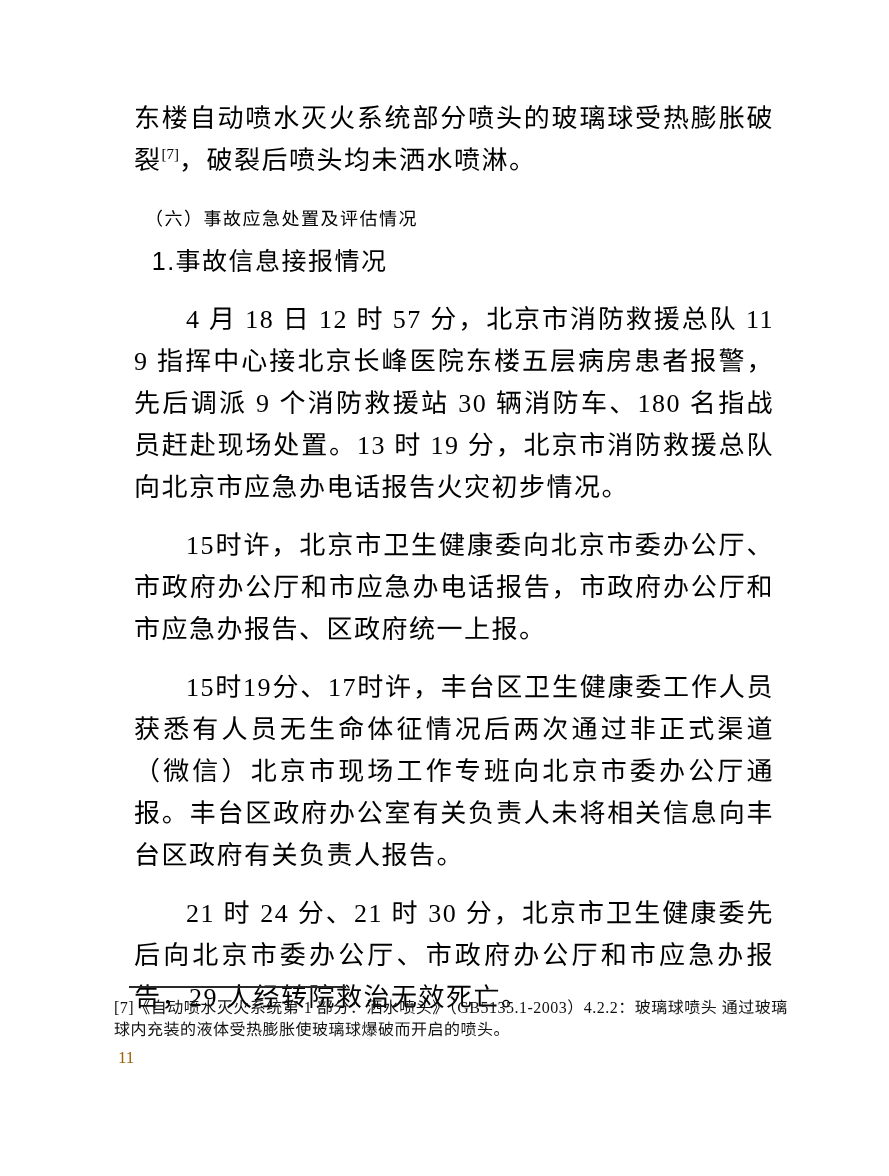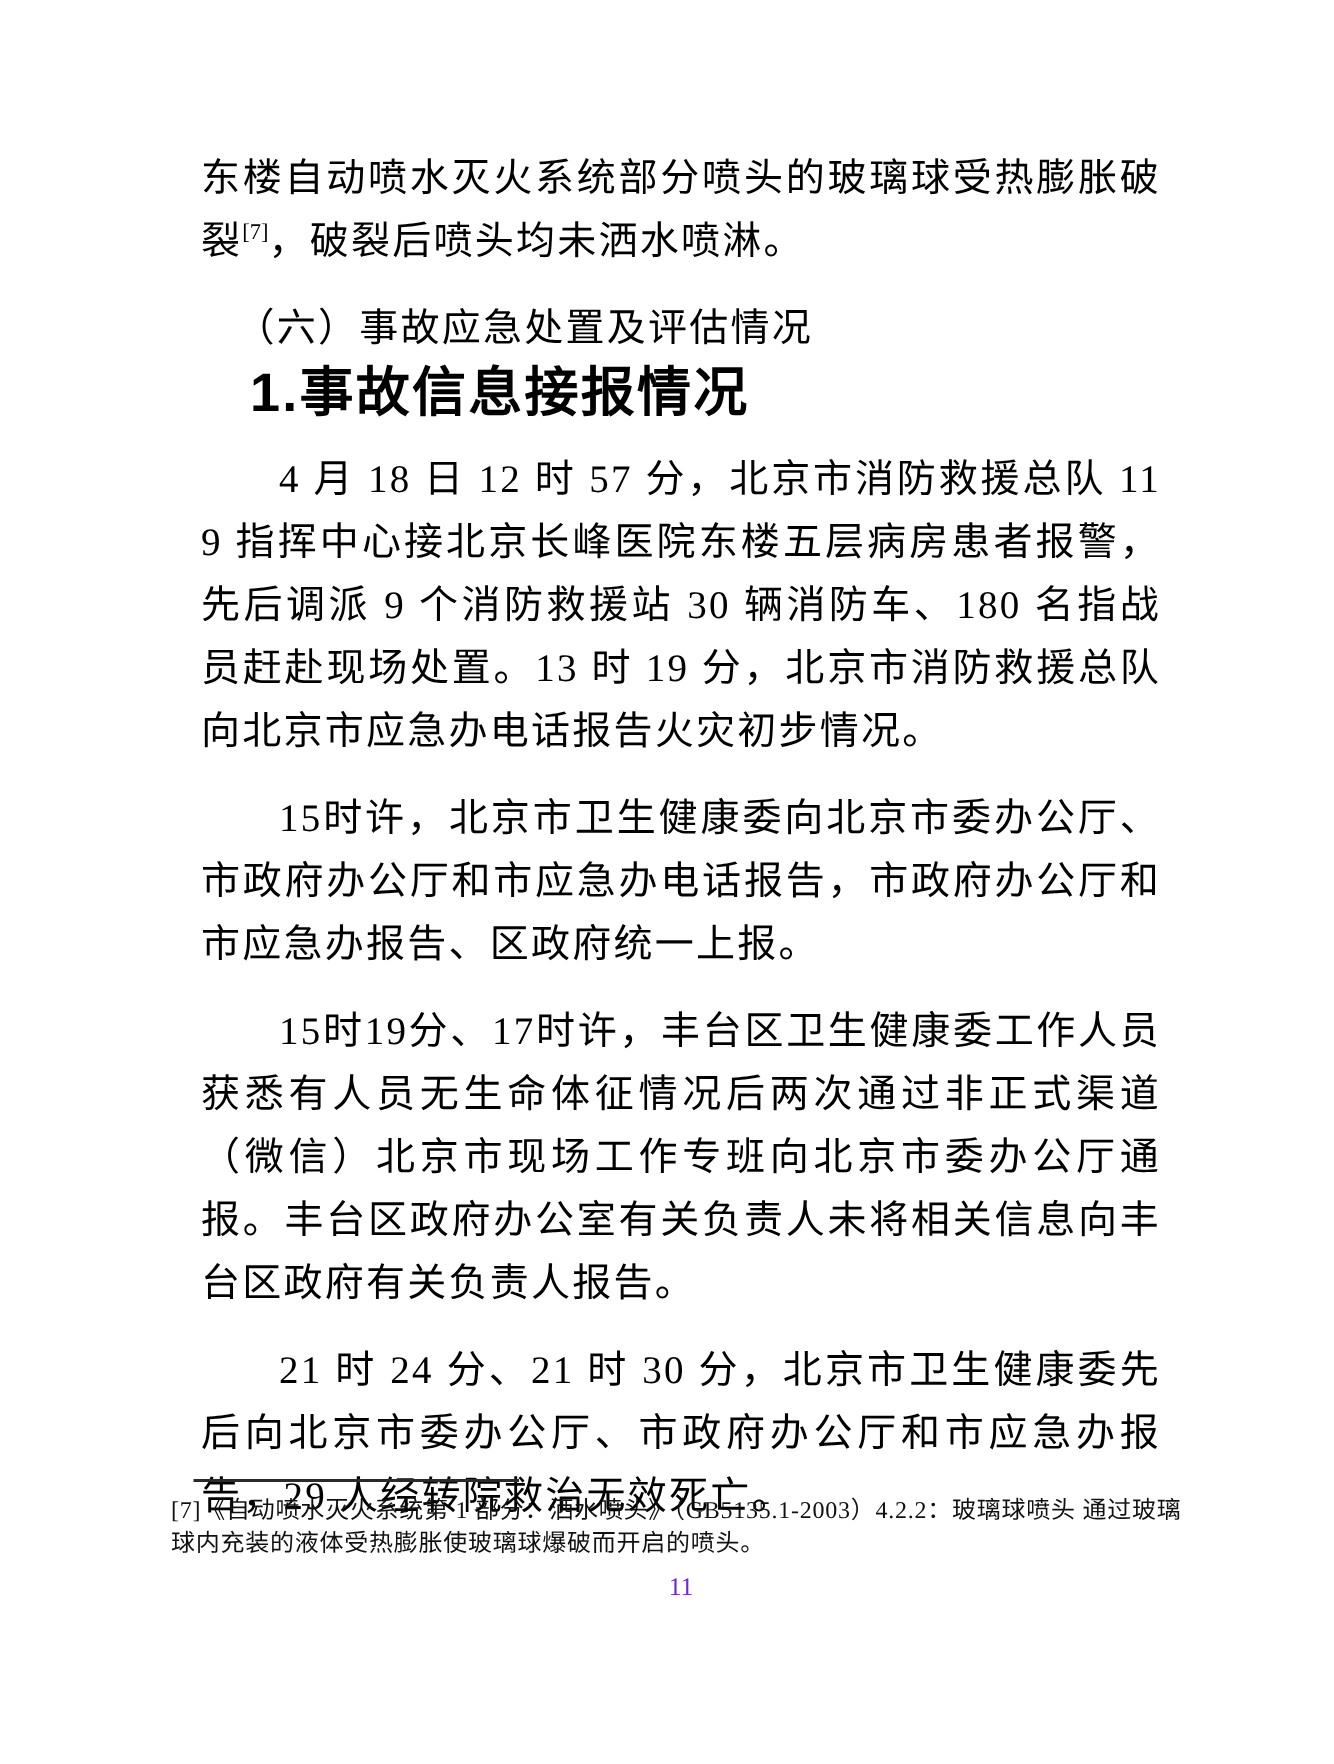--- a/index.html
+++ b/index.html
@@ -29,33 +29,33 @@
     letter-spacing: 1.5px;
     text-align: justify;
     text-indent: 2em;
     word-break: break-all;
   }
   p.continuation {
     text-indent: 0;
   }
   .section-heading {
     margin: 0;
-    font-size: 26px;
+    font-size: 18px;
     line-height: 42px;
     letter-spacing: 1.5px;
     font-weight: normal;
     text-indent: 1.5em;
     word-break: break-all;
   }
   .subsection-heading {
     margin: 0;
-    font-size: 36px;
+    font-size: 25px;
     line-height: 43px;
     letter-spacing: 1.5px;
-    font-weight: bold;
+    font-weight: normal;
     text-indent: 1.35em;
     font-family: "Liberation Sans", "DejaVu Sans", sans-serif;
     word-break: break-all;
   }
   .footnote-ref {
     font-size: 15px;
     line-height: 0;
     vertical-align: super;
     letter-spacing: 0;
   }
@@ -79,24 +79,23 @@
     letter-spacing: 0.5px;
     text-align: left;
     word-break: break-all;
     color: #111111;
   }
   .page-number {
     position: absolute;
     left: 118px;
     top: 1048px;
     width: 672px;
-    text-align: center;
     font-size: 17px;
     line-height: 20px;
-    color: #6d28d9;
+    color: #a16207;
   }
 </style>
 </head>
 <body>
 
 <div class="page">
 
   <div class="body-text">
 
     <p class="continuation"><span>东楼自动喷水灭火系统部分喷头的玻璃球受热膨胀破裂</span><sup class="footnote-ref">[7]</sup><span>，破裂后喷头均未洒水喷淋。</span></p>

